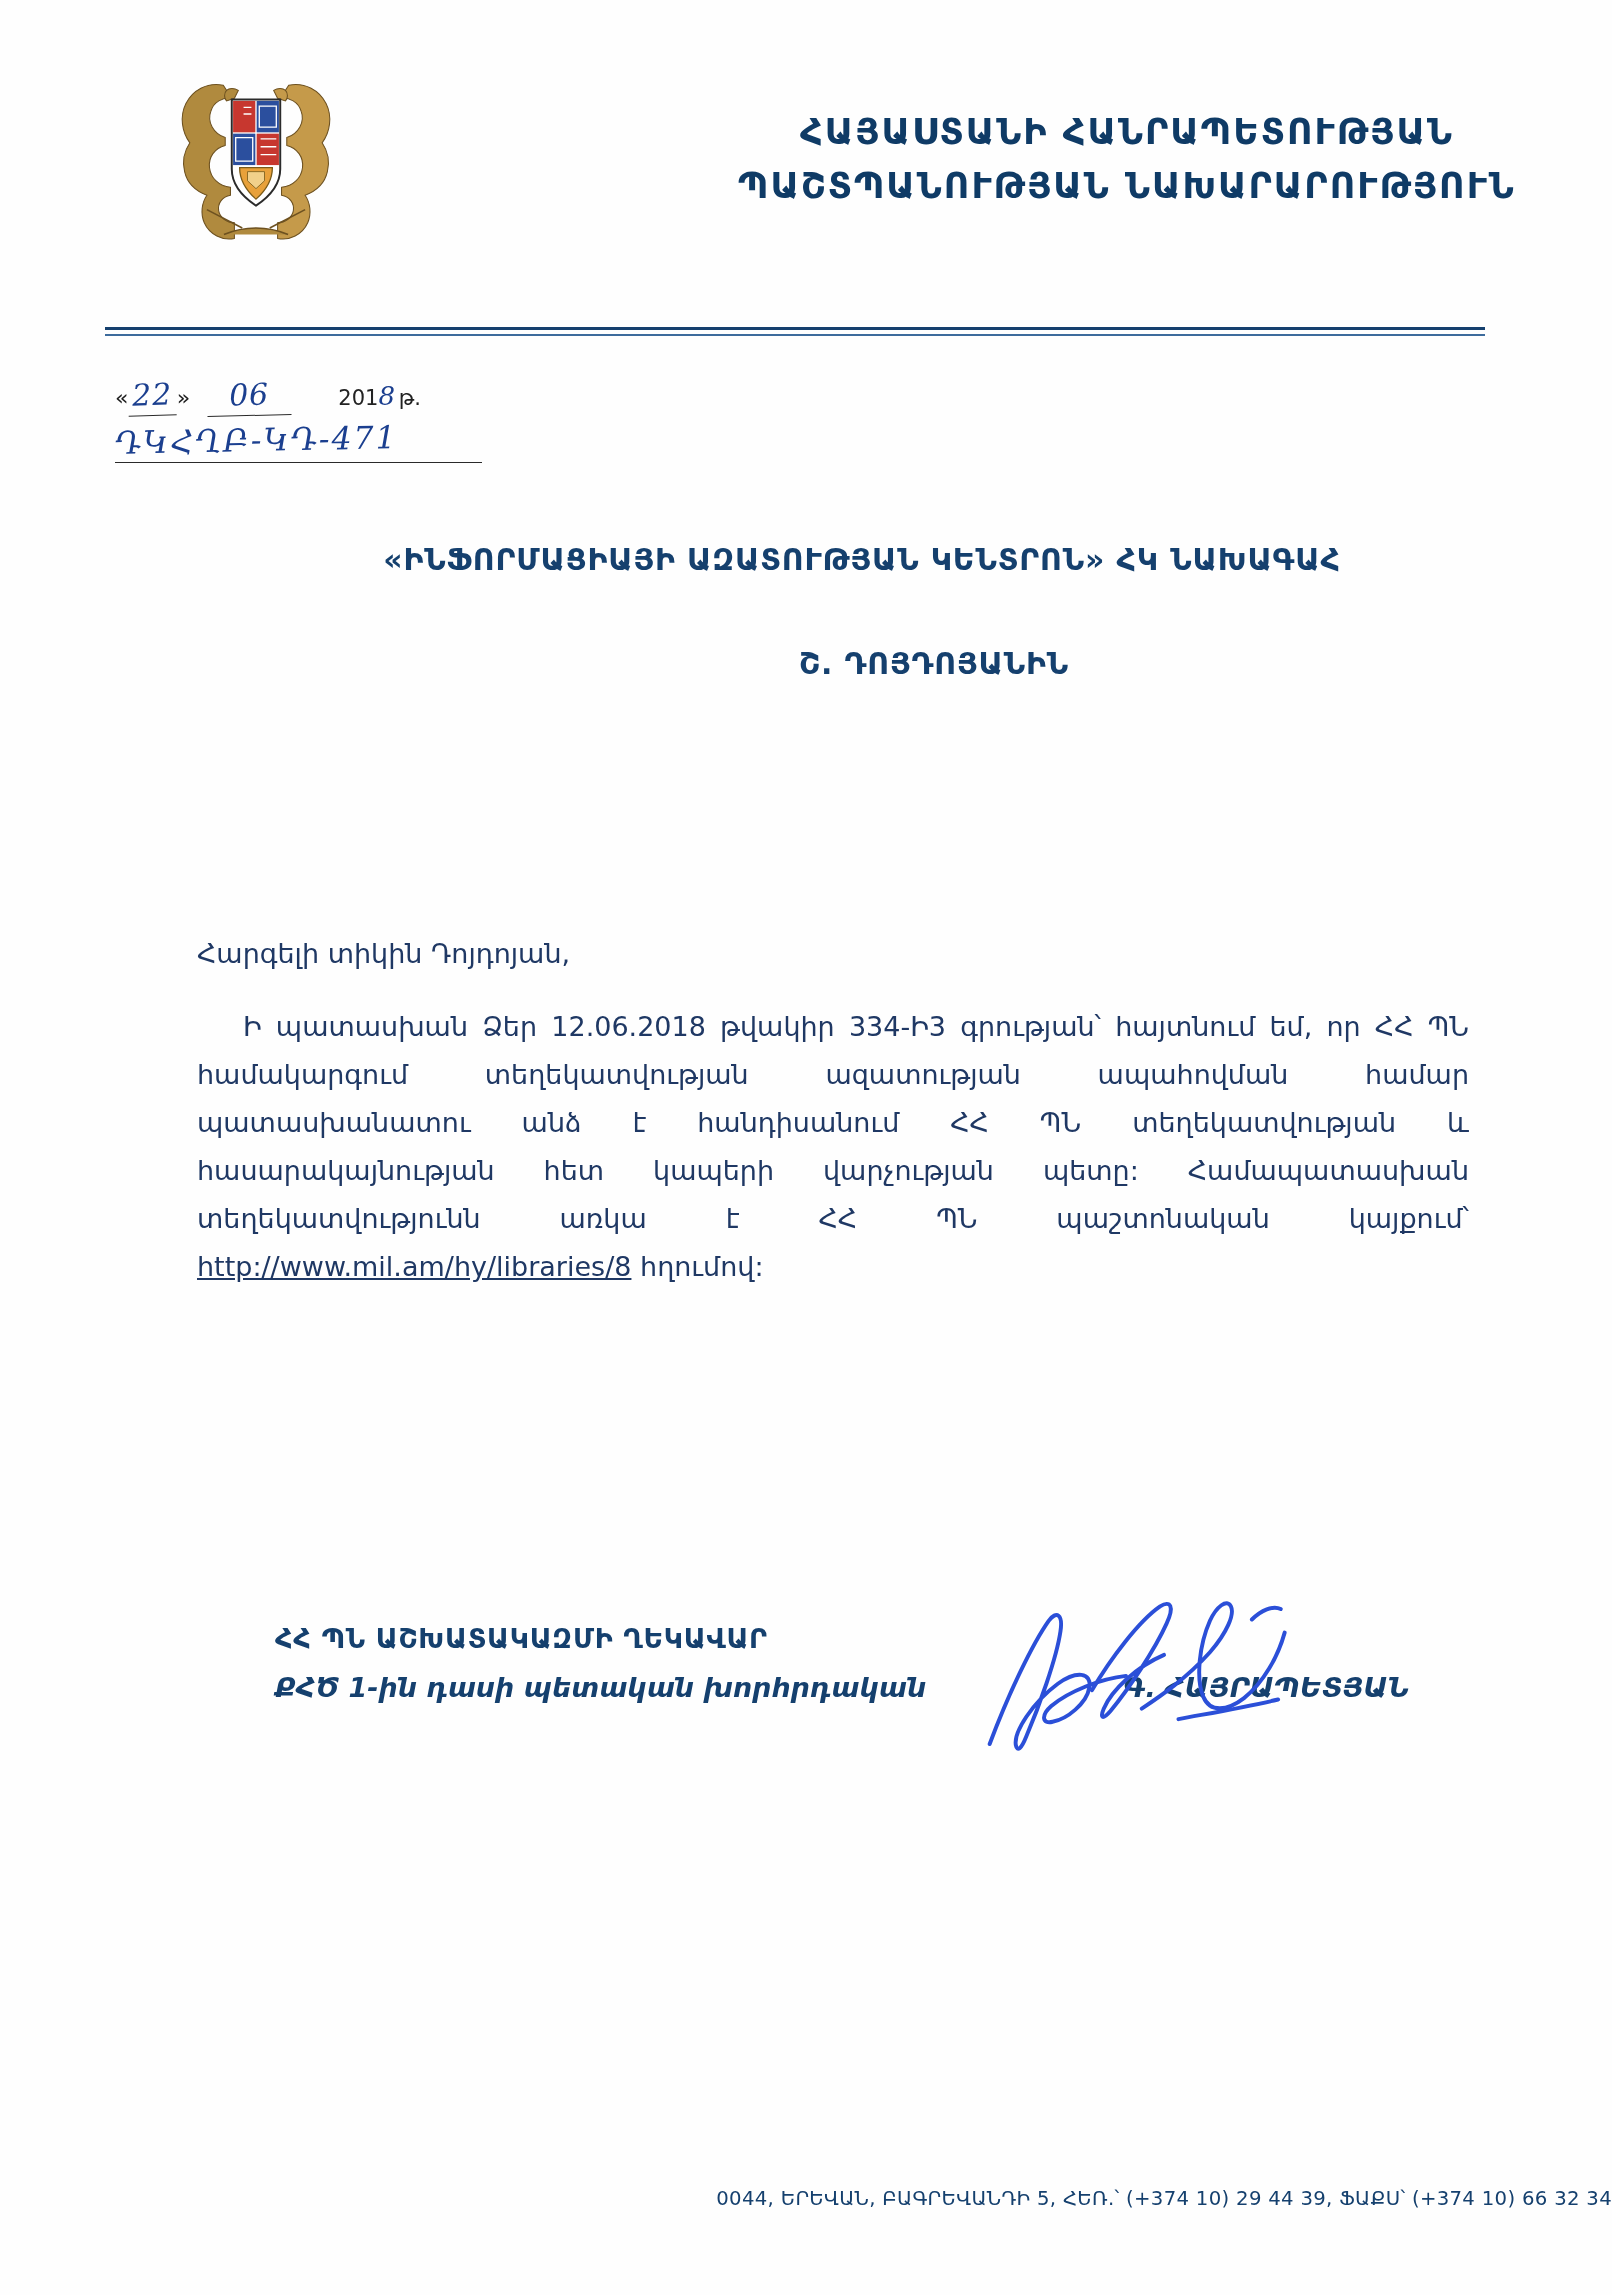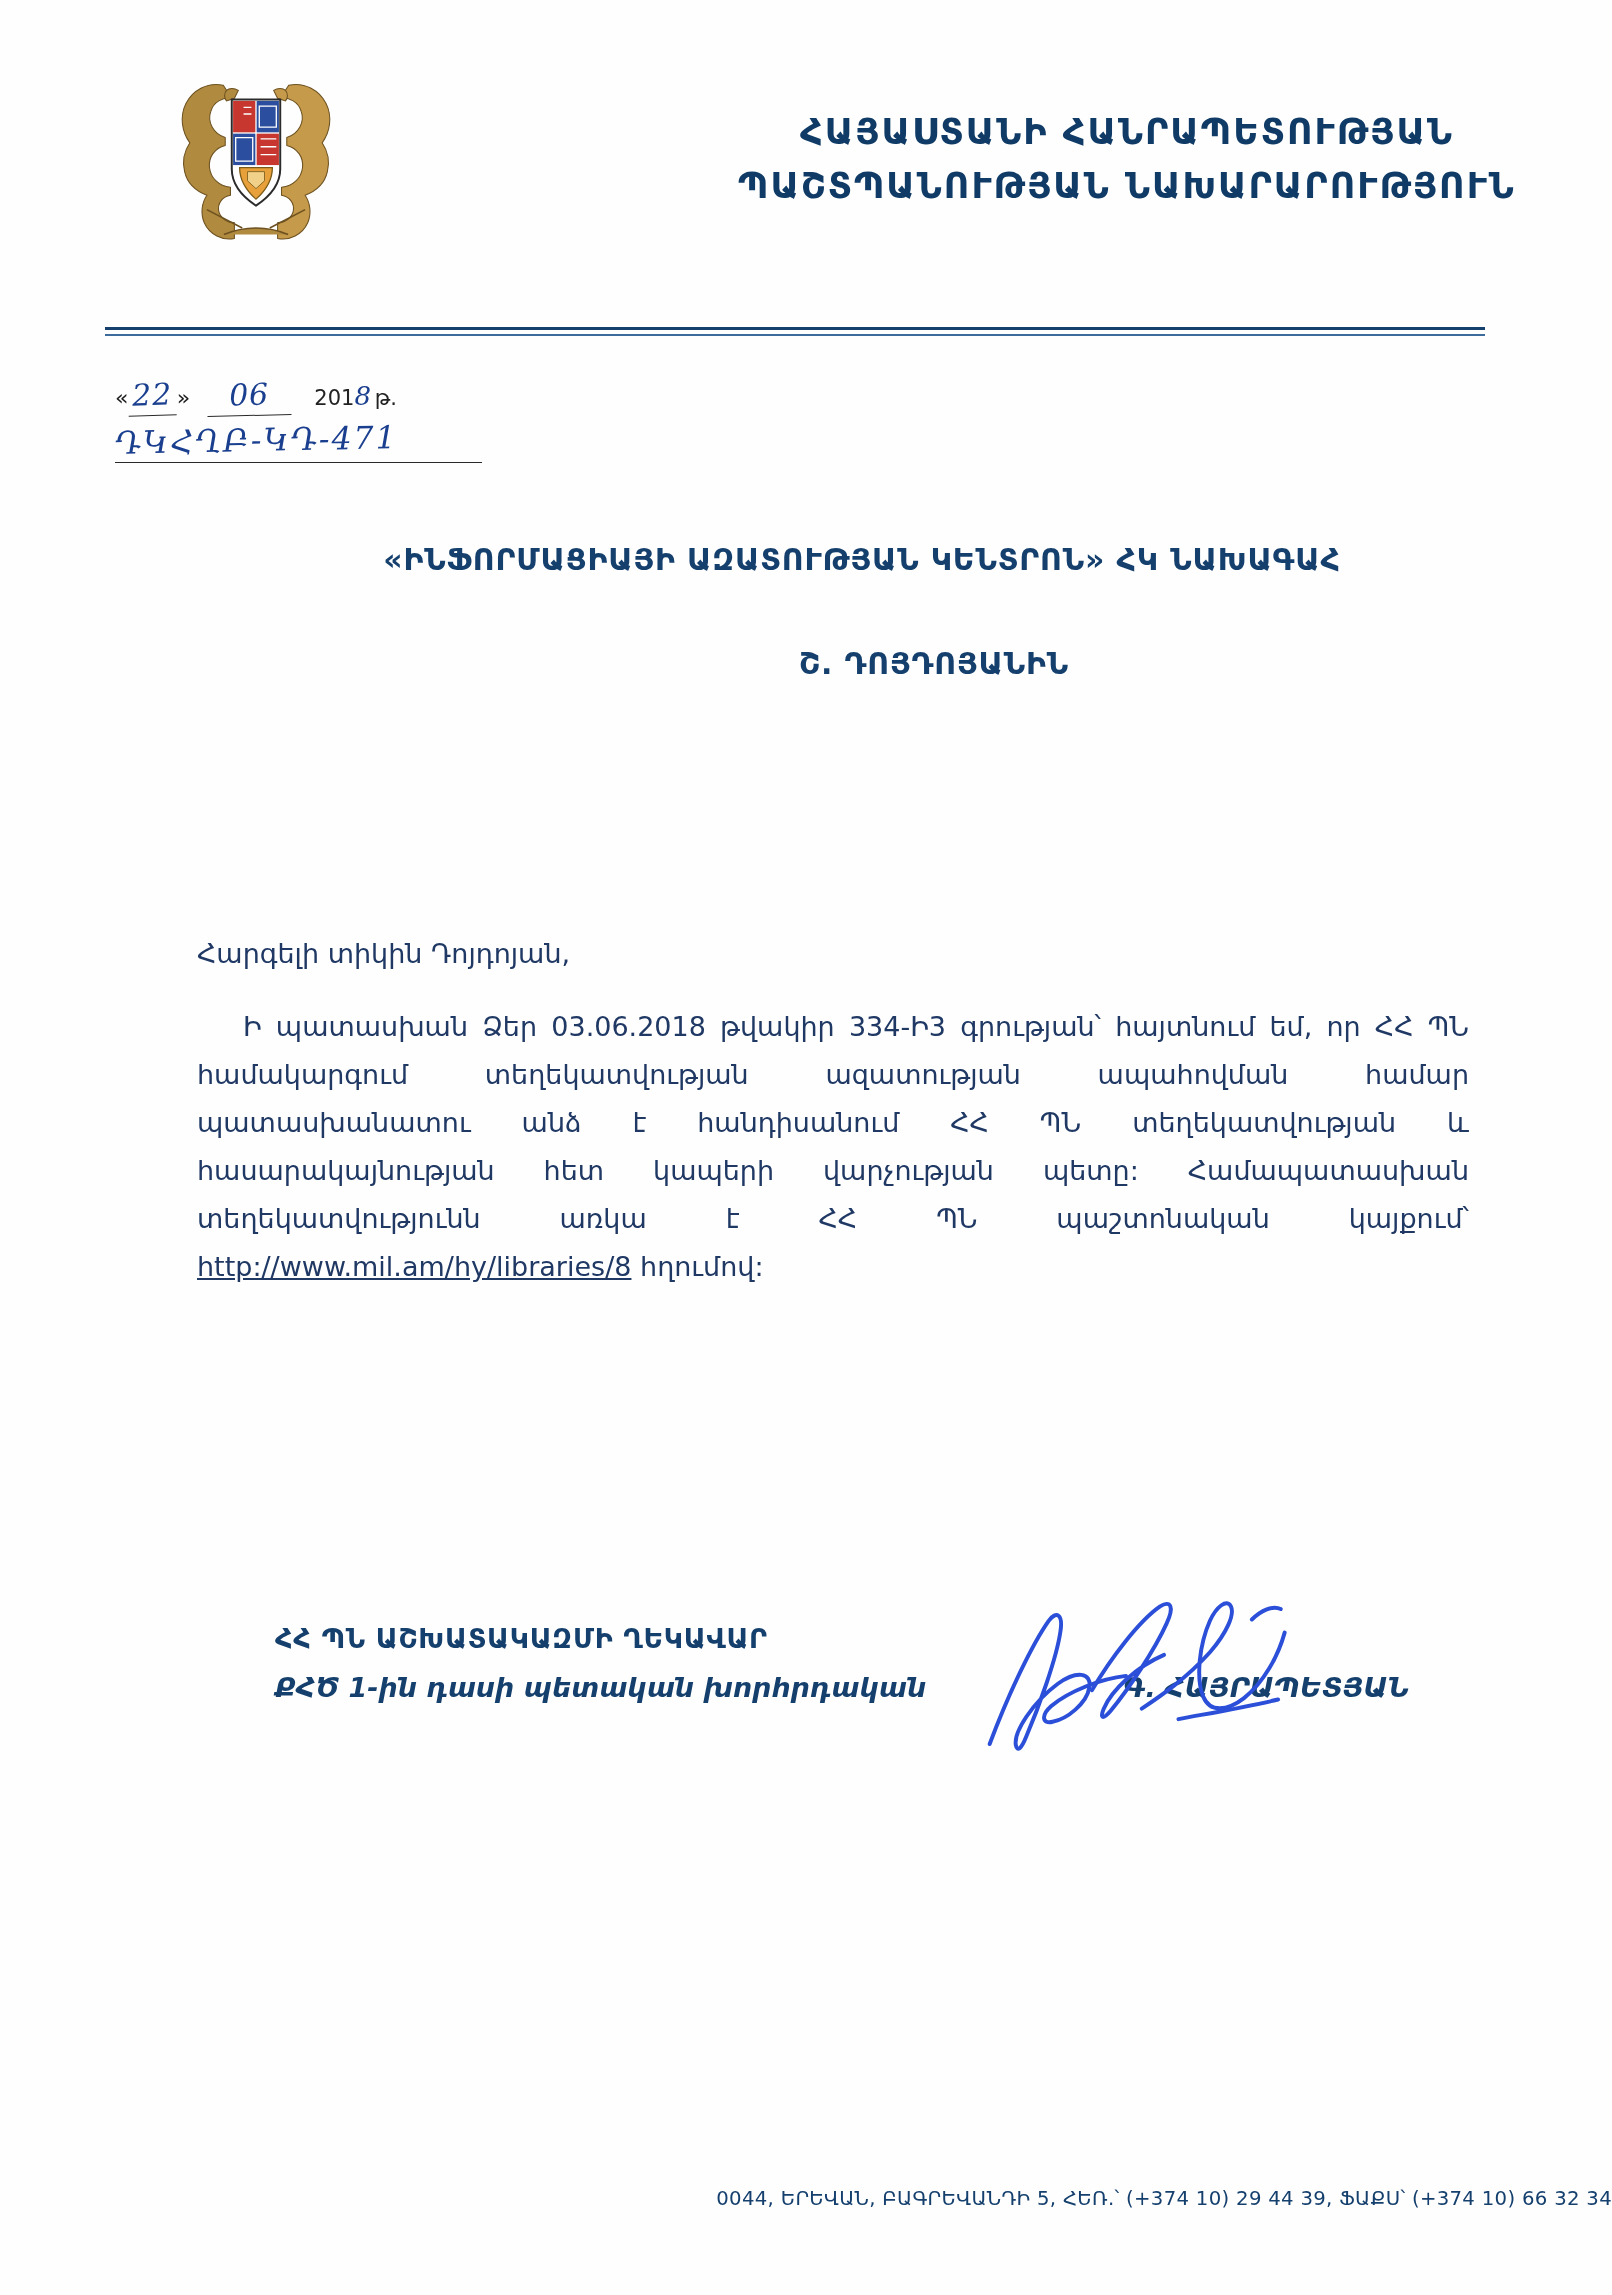--- a/index.html
+++ b/index.html
@@ -100,21 +100,21 @@
     transform: rotate(-2deg);
   }
   .hand-month {
     display: inline-block;
     min-width: 79px;
     text-align: center;
     margin-left: 17px;
     transform: rotate(-1.5deg);
   }
   .year {
-    margin-left: 23px;
+    margin-left: 47px;
     font-size: 21px;
     color: #222;
   }
   .hand-year {
     font-family: "DejaVu Serif", serif;
     font-style: italic;
     color: #1b3f8f;
     font-size: 26px;
   }
   .ref-row2 {
@@ -313,21 +313,21 @@
   </div>
 
   <div class="addressee">
     <div class="addressee-line1">«ԻՆՖՈՐՄԱՑԻԱՅԻ ԱԶԱՏՈՒԹՅԱՆ ԿԵՆՏՐՈՆ» ՀԿ ՆԱԽԱԳԱՀ</div>
     <div class="addressee-line2">Շ. ԴՈՅԴՈՅԱՆԻՆ</div>
   </div>
 
   <div class="body-block">
     <div class="salutation">Հարգելի տիկին Դոյդոյան,</div>
     <div class="para">
-      <span>Ի պատասխան Ձեր 03.06.2018 թվակիր 334-Ի3 գրության՝ հայտնում եմ, որ ՀՀ ՊՆ համակարգում տեղեկատվության ազատության ապահովման համար պատասխանատու անձ է հանդիսանում ՀՀ ՊՆ տեղեկատվության և հասարակայնության հետ կապերի վարչության պետը: Համապատասխան տեղեկատվությունն առկա է ՀՀ ՊՆ պաշտոնական կայքում՝ </span><a class="link" href="#">http://www.mil.am/hy/libraries/8</a><span> հղումով:</span>
+      <span>Ի պատասխան Ձեր 12.06.2018 թվակիր 334-Ի3 գրության՝ հայտնում եմ, որ ՀՀ ՊՆ համակարգում տեղեկատվության ազատության ապահովման համար պատասխանատու անձ է հանդիսանում ՀՀ ՊՆ տեղեկատվության և հասարակայնության հետ կապերի վարչության պետը: Համապատասխան տեղեկատվությունն առկա է ՀՀ ՊՆ պաշտոնական կայքում՝ </span><a class="link" href="#">http://www.mil.am/hy/libraries/8</a><span> հղումով:</span>
     </div>
   </div>
 
   <div class="sig-block">
     <div class="sig-title">ՀՀ ՊՆ ԱՇԽԱՏԱԿԱԶՄԻ ՂԵԿԱՎԱՐ</div>
     <div class="sig-row">
       <span class="sig-rank">ՔՀԾ 1-ին դասի պետական խորհրդական</span>
       <span class="sig-name">Գ. ՀԱՅՐԱՊԵՏՅԱՆ</span>
       <svg class="signature-svg" viewBox="0 0 540 300" xmlns="http://www.w3.org/2000/svg">
         <g fill="none" stroke="#2b4fd8" stroke-width="6" stroke-linecap="round" stroke-linejoin="round">

